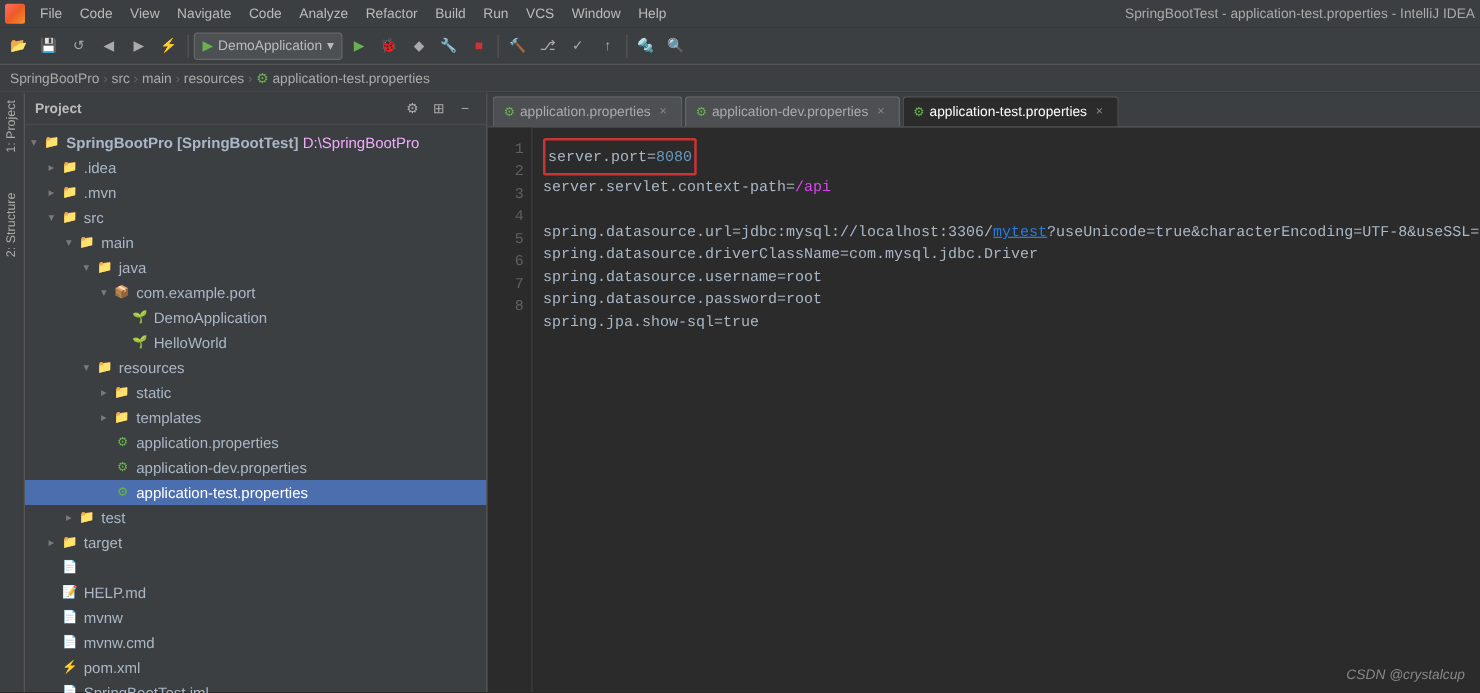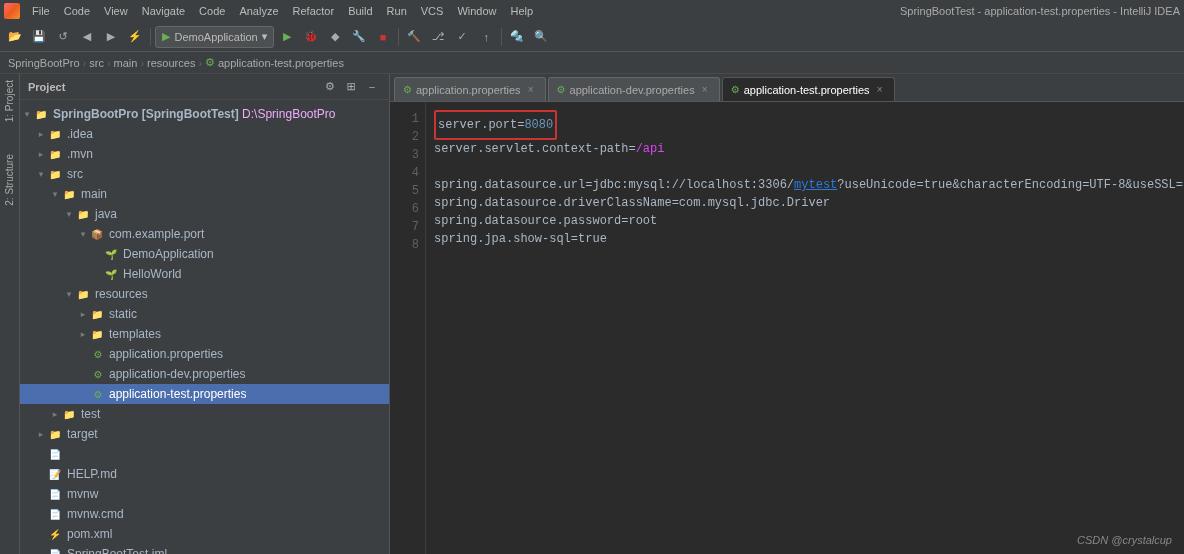--- a/index.html
+++ b/index.html
@@ -601,20 +601,21 @@
         <div>6</div>
         <div>7</div>
         <div>8</div>
       </div>
       <div class="editor-content">
         <span class="code-line"><span class="highlight-box"><span class="prop">server.port</span>=<span style="color:#6897bb;">8080</span></span></span>
         <span class="code-line"><span class="prop">server.servlet.context-path</span>=<span style="color:#d946ef;">/api</span></span>
         <span class="code-line"> </span>
         <span class="code-line"><span class="prop">spring.datasource.url</span>=jdbc:mysql://localhost:3306/<span class="url-link">mytest</span>?useUnicode=true&amp;characterEncoding=UTF-8&amp;useSSL=true</span>
         <span class="code-line"><span class="prop">spring.datasource.driverClassName</span>=com.mysql.jdbc.Driver</span>
+        <span class="code-line"><span class="prop">spring.datasource.username</span>=root</span>
         <span class="code-line"><span class="prop">spring.datasource.password</span>=root</span>
         <span class="code-line"><span class="prop">spring.jpa.show-sql</span>=true</span>
       </div>
     </div>
   </div>
 
 </div>
 
 <div class="watermark">CSDN @crystalcup</div>
 

